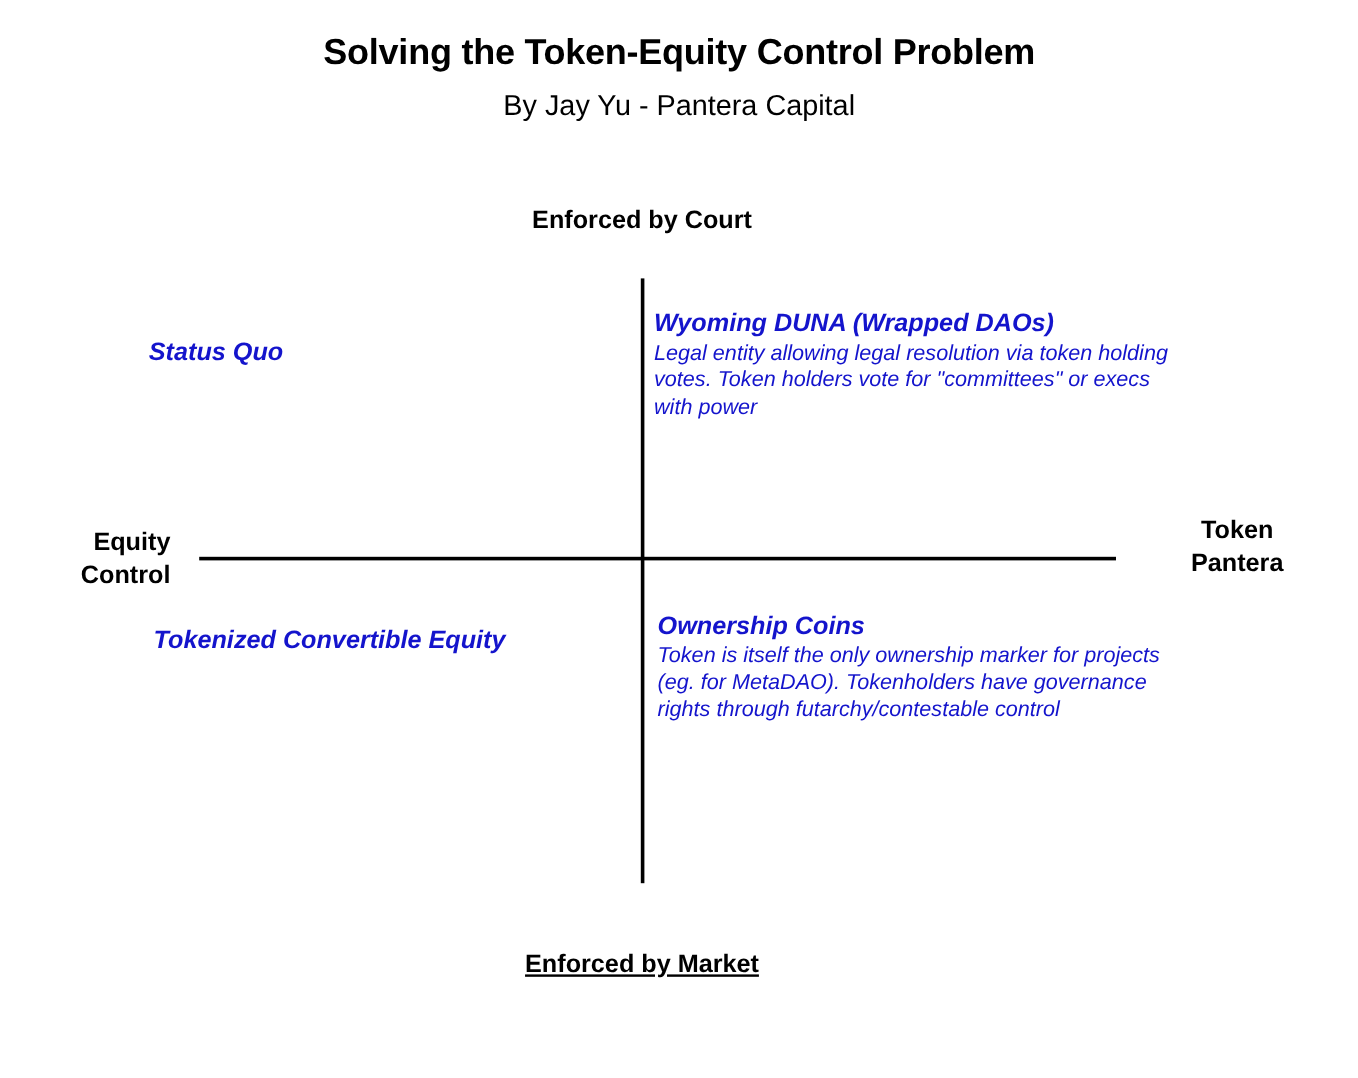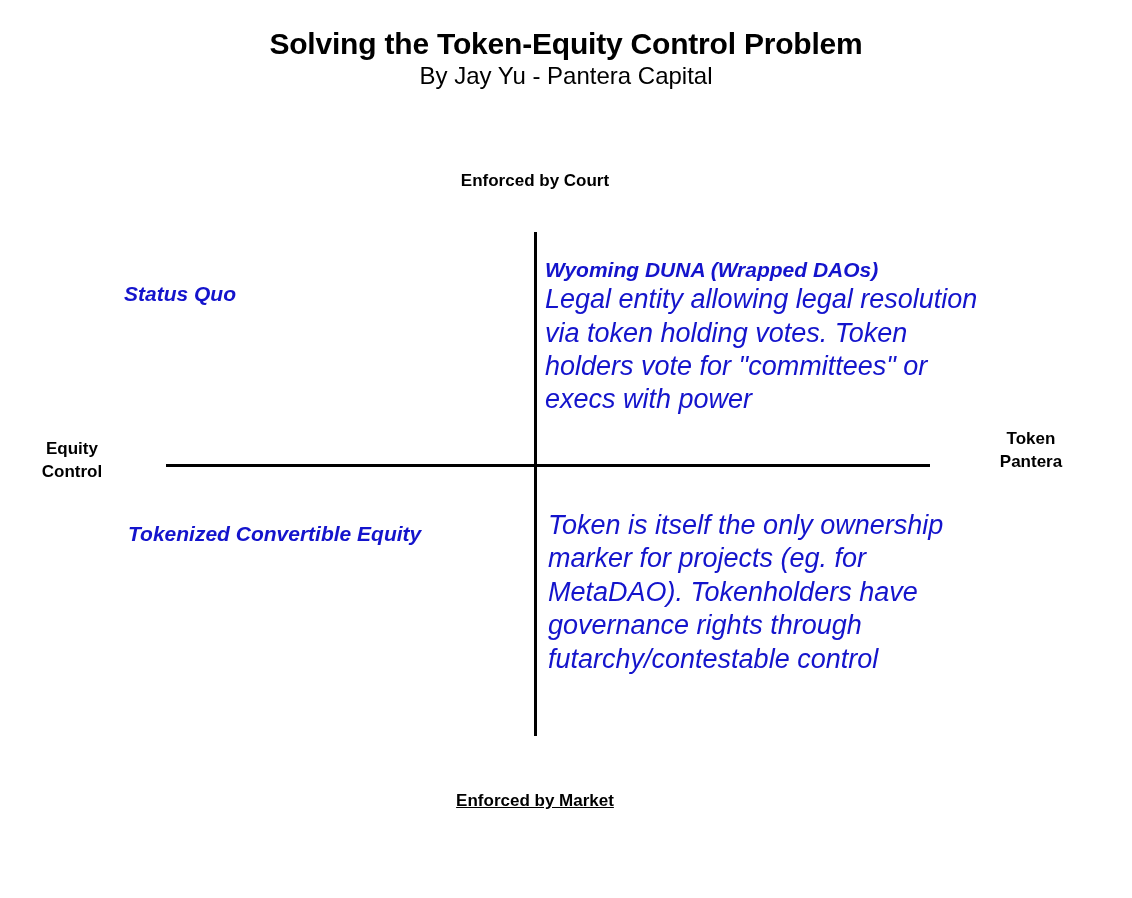--- a/index.html
+++ b/index.html
@@ -31,39 +31,40 @@
     text-align: center;
   }
   .title {
     font-size: 30px;
     font-weight: bold;
     letter-spacing: -0.2px;
     color: #000000;
     line-height: 1.2;
   }
   .subtitle {
+    margin-top: 13px;
     font-size: 24px;
     font-weight: normal;
     color: #000000;
     line-height: 1.2;
   }
 
   
   .axis-label {
     position: absolute;
-    font-size: 17px;
+    font-size: 21px;
     font-weight: bold;
     color: #000000;
     text-align: center;
     line-height: 1.35;
     white-space: pre-line;
   }
   .axis-top    { top: 170px;  left: 0;    width: 1070px; }
   .axis-bottom { top: 790px;  left: 0;    width: 1070px; text-decoration: underline; }
-  .axis-left   { top: 438px;  left: 2px;  width: 140px; }
+  .axis-left   { top: 438px;  left: 2px;  width: 140px; text-align: right; }
   .axis-right  { top: 428px;  left: 950px; width: 162px; }
 
   
   .axis-line {
     position: absolute;
     background: #000000;
   }
   .axis-line.vertical {
     left: 534px;
     top: 232px;
@@ -85,21 +86,21 @@
     font-style: italic;
     line-height: 1.24;
   }
   .quadrant .q-heading {
     font-size: 21px;
     font-weight: bold;
     font-style: italic;
     display: block;
   }
   .quadrant .q-body {
-    font-size: 27px;
+    font-size: 18px;
     font-weight: normal;
     font-style: italic;
     display: block;
   }
 
   .q-top-left {
     left: 92px;
     top: 281px;
     width: 436px;
     margin-left: 32px;
@@ -150,16 +151,17 @@
   <div class="quadrant q-top-right">
     <span class="q-heading">Wyoming DUNA (Wrapped DAOs)</span>
     <span class="q-body">Legal entity allowing legal resolution via token holding votes. Token holders vote for "committees" or execs with power</span>
   </div>
 
   <div class="quadrant q-bottom-left">
     <span class="q-heading">Tokenized Convertible Equity</span>
   </div>
 
   <div class="quadrant q-bottom-right">
+    <span class="q-heading">Ownership Coins</span>
     <span class="q-body">Token is itself the only ownership marker for projects (eg. for MetaDAO). Tokenholders have governance rights through futarchy/contestable control</span>
   </div>
 
 </div>
 
 </body></html>

